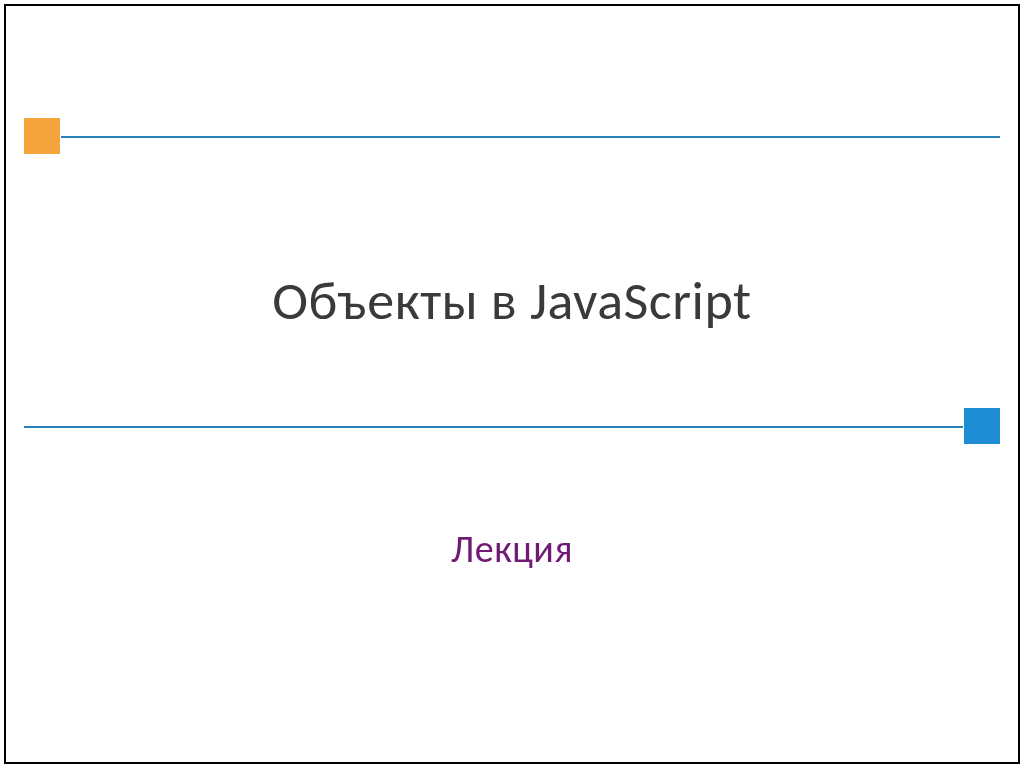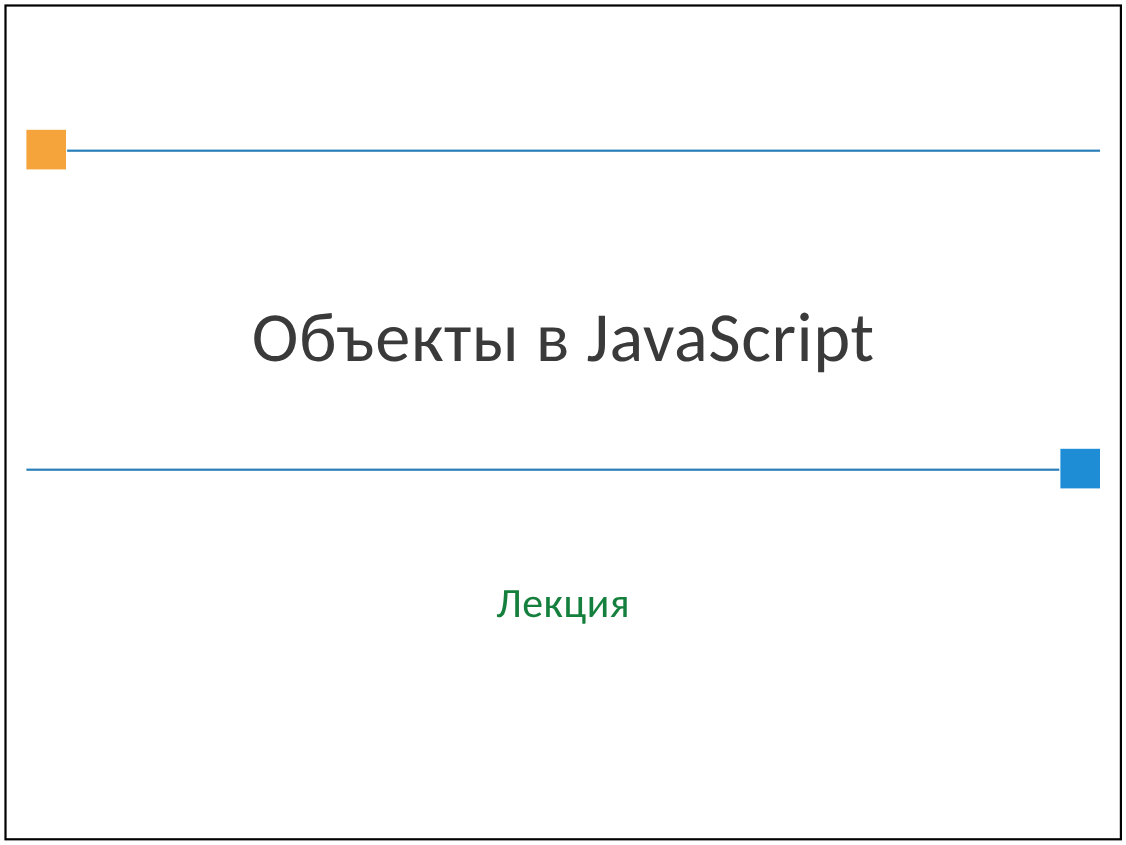--- a/index.html
+++ b/index.html
@@ -61,35 +61,35 @@
       height: 36px;
       background: #1f8dd6;
     }
     
     .title {
       position: absolute;
       top: 262px;
       left: 0;
       right: 0;
       text-align: center;
-      font-size: 64px;
+      font-size: 54px;
       font-weight: 400;
       color: #3a3a3a;
       letter-spacing: 0.5px;
     }
     
     .subtitle {
       position: absolute;
       top: 520px;
       left: 0;
       right: 0;
       text-align: center;
       font-size: 38px;
       font-weight: 400;
-      color: #15803d;
+      color: #701a75;
       letter-spacing: 0.5px;
     }
   </style>
 </head>
 <body>
 
 <div class="slide-frame">
 
   <div class="top-rule"></div>
   <div class="top-square"></div>

